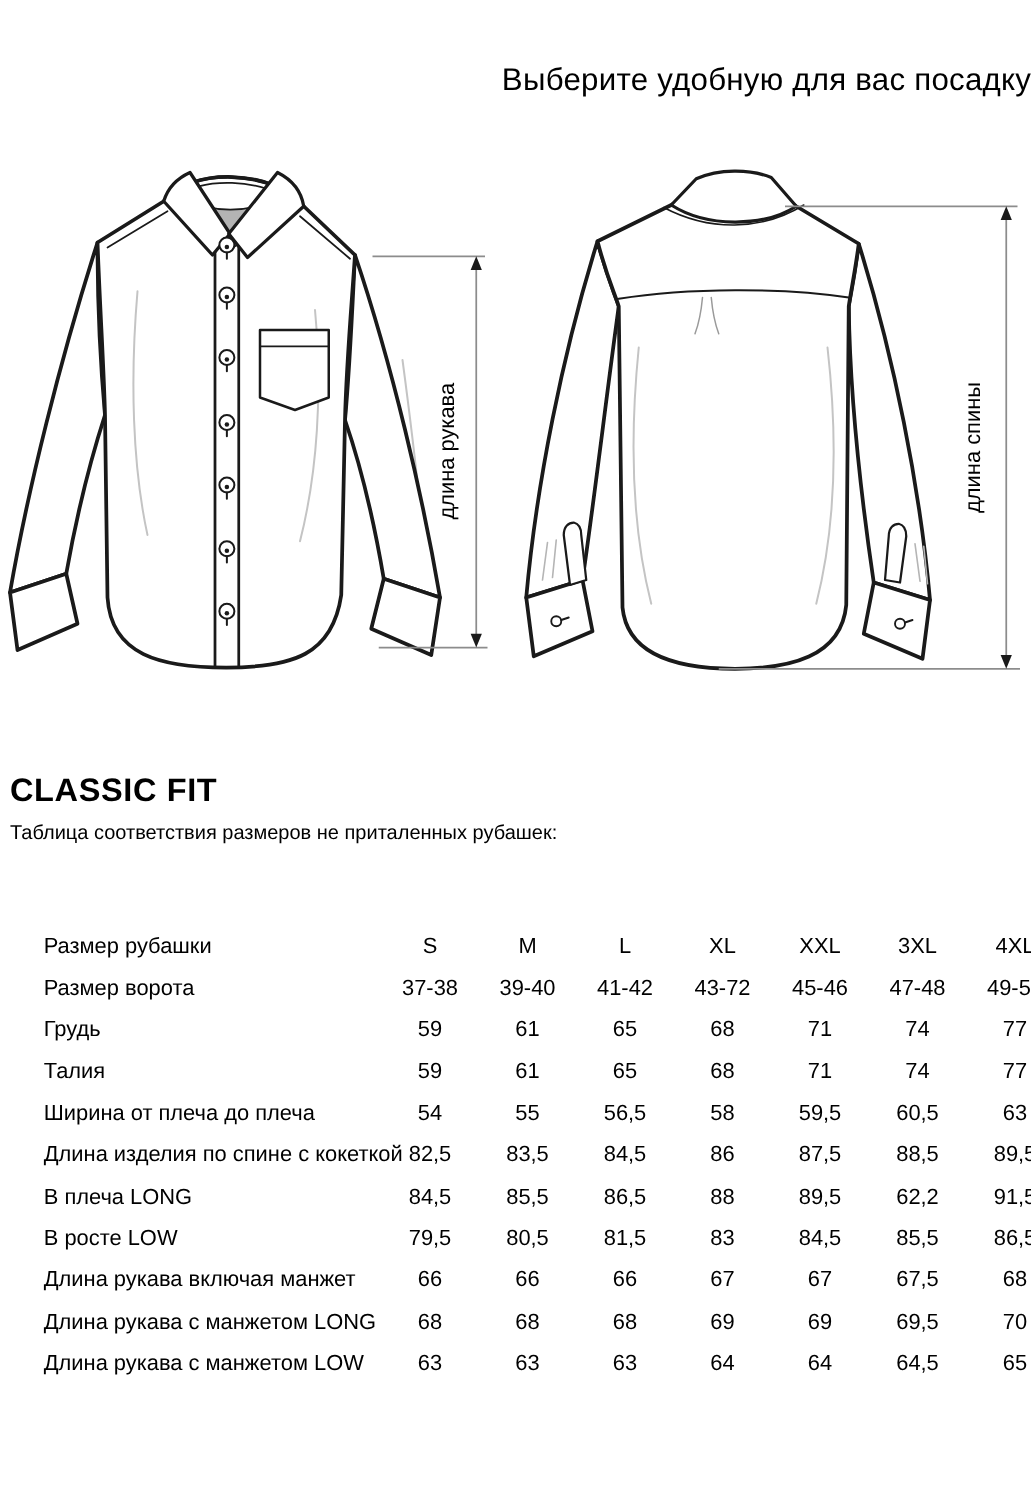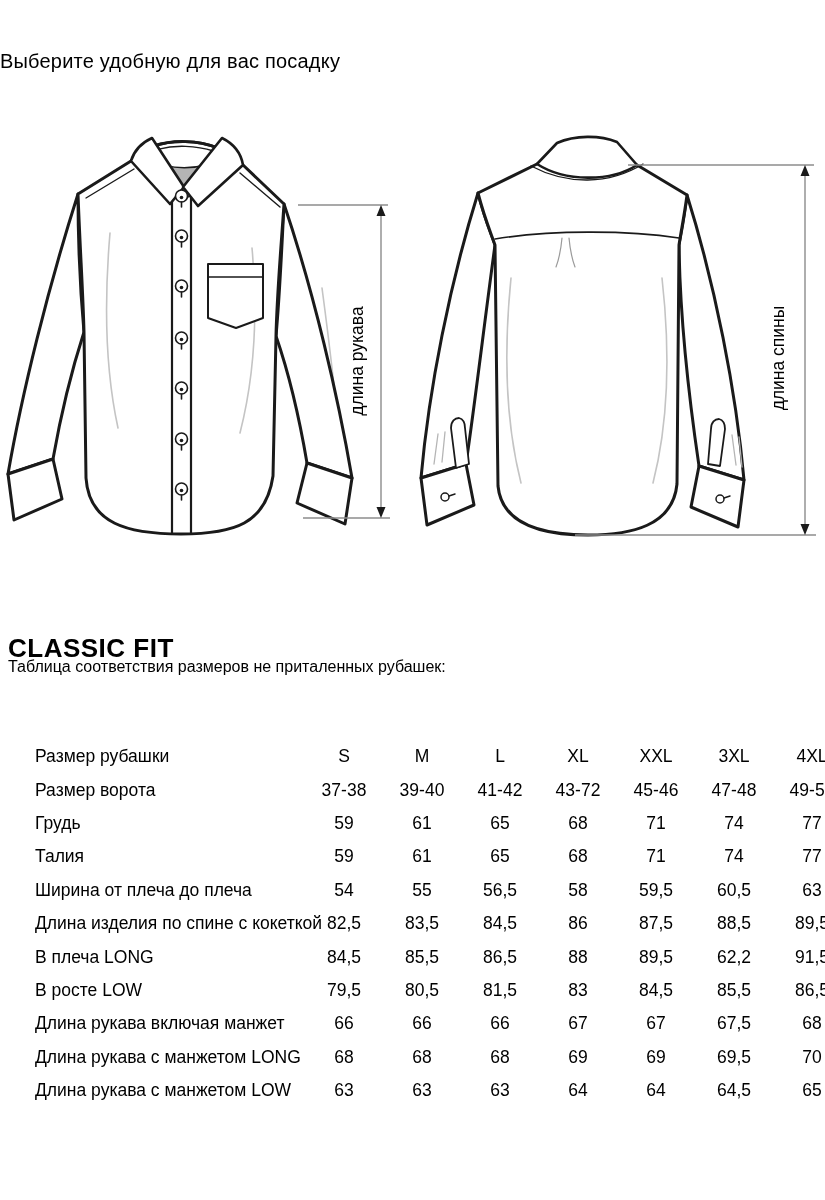--- a/index.html
+++ b/index.html
@@ -3,27 +3,27 @@
 <meta charset="utf-8">
 <style>
   html,body{margin:0;padding:0;}
   body{
     width:825px;height:1200px;position:relative;background:#ffffff;
     font-family:"Liberation Sans", sans-serif;color:#000;
     overflow:hidden;
   }
   .page-title{
     position:absolute;top:50px;left:0;width:825px;
-    text-align:left;font-size:20px;font-weight:400;letter-spacing:0.2px;
+    text-align:right;font-size:25px;font-weight:400;letter-spacing:0.2px;
   }
   .shirt-front{position:absolute;left:0;top:128px;}
   .shirt-back{position:absolute;left:415px;top:128px;}
   .classic-heading{
     position:absolute;left:8px;top:617px;
-    font-size:26px;font-weight:700;letter-spacing:0.5px;margin-top:16px;
+    font-size:26px;font-weight:700;letter-spacing:0.5px;
   }
   .table-subtitle{
     position:absolute;left:8px;top:658px;
     font-size:16px;font-weight:400;
   }
   .size-table{
     position:absolute;left:7px;top:740px;
     display:grid;
     grid-template-columns:270px repeat(7,78px);
     grid-auto-rows:33.4px;

